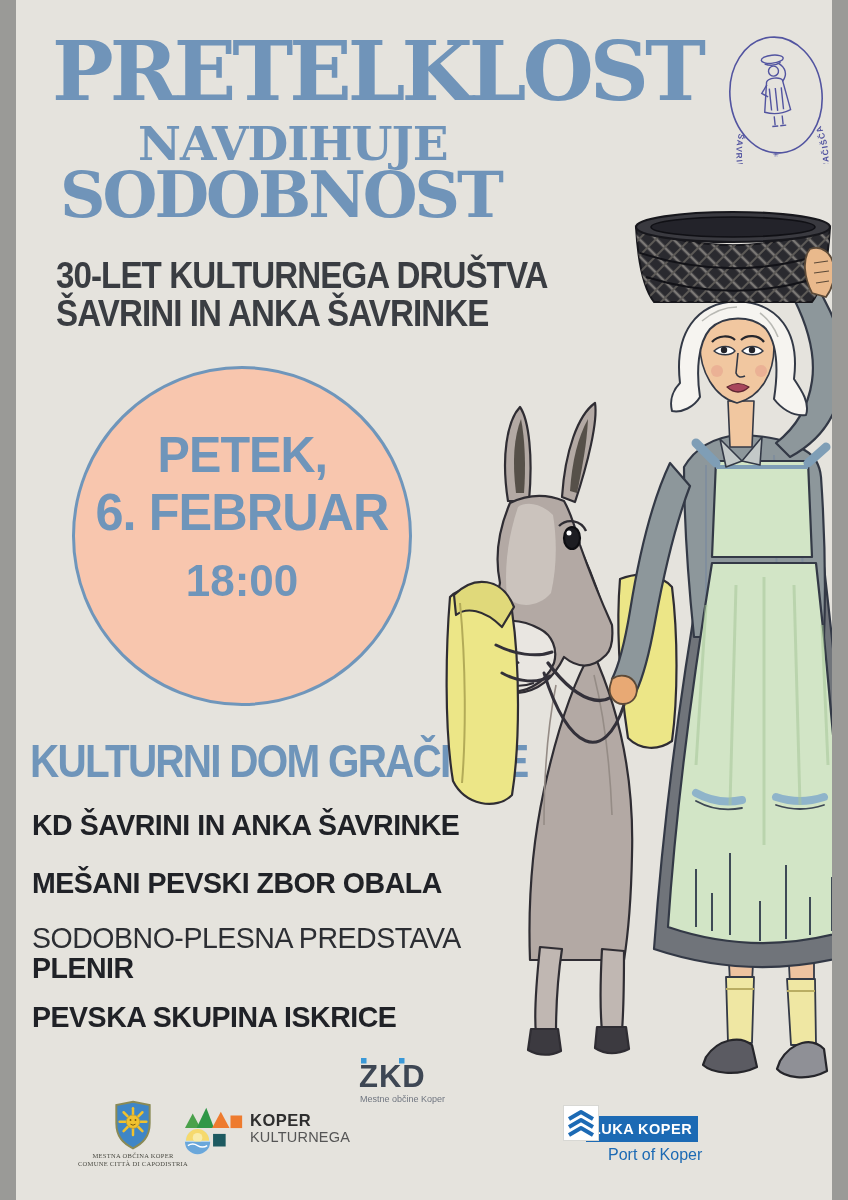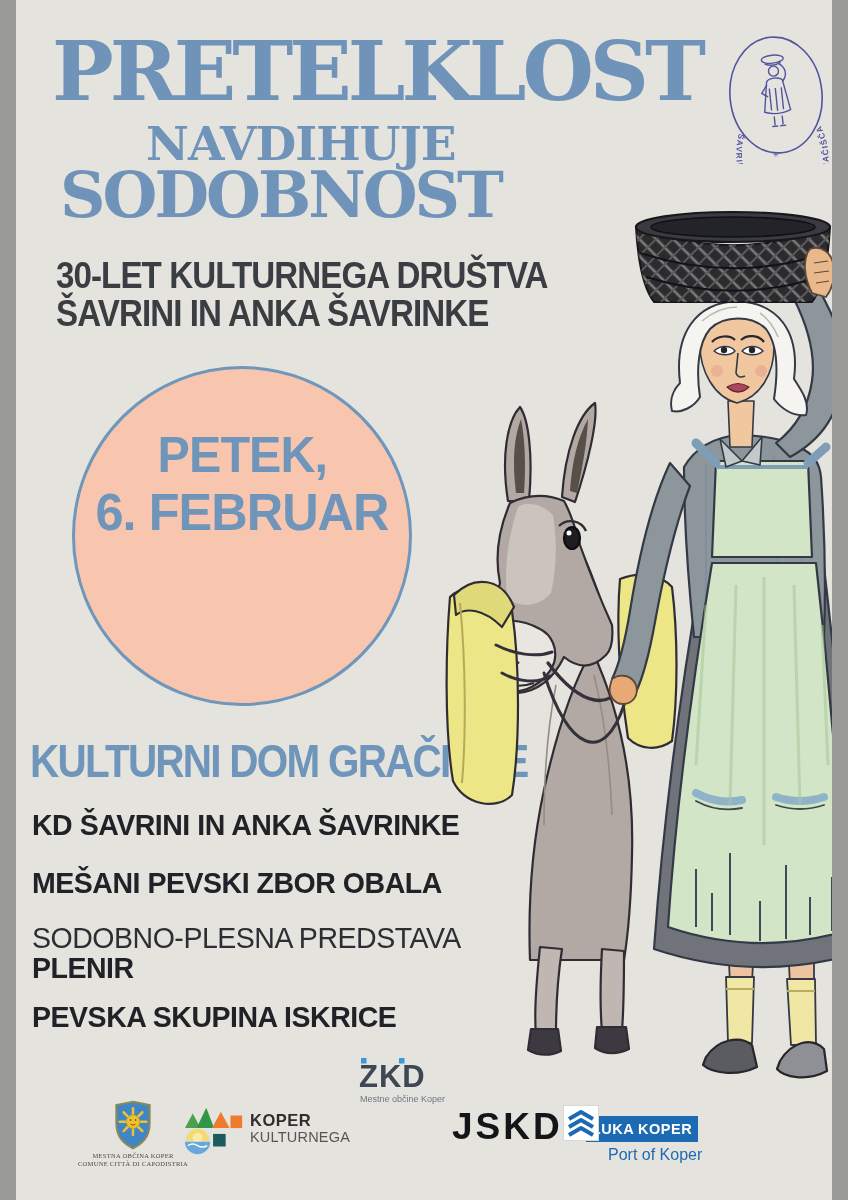--- a/index.html
+++ b/index.html
@@ -10,21 +10,21 @@
   }
   .abs{position:absolute;}
   .nowrap{white-space:nowrap;}
   .cond{transform-origin:0 0;}
   
   .title-line{
     font-family:"DejaVu Serif",serif;font-weight:700;color:#7094b9;
     line-height:1;white-space:nowrap;
   }
   .t1{left:36px;top:30px;font-size:82px;letter-spacing:-4px;}
-  .t2{left:130px;top:120px;font-size:47px;letter-spacing:-1px;}
+  .t2{left:122px;top:120px;font-size:47px;letter-spacing:-1px;}
   .t3{left:44px;top:164px;font-size:63px;letter-spacing:-3px;}
   
   .subtitle{
     left:40px;top:257px;font-size:36px;font-weight:700;color:#3a3d42;
     line-height:38px;letter-spacing:-1px;transform:scaleX(.92);
   }
   
   .stamp{left:702px;top:26px;width:116px;height:138px;}
   
   .date-circle{
@@ -104,20 +104,21 @@
       <text font-size="8.2" font-weight="700" fill="#5254a0" letter-spacing="1.2" font-family="Liberation Sans, sans-serif" transform="rotate(-6 58 69)">
         <textPath href="#stampArc" startOffset="50%" text-anchor="middle">ŠAVRINI IN ANKA · ŠAVRINKE IZ GRAČIŠČA</textPath>
       </text>
       <text x="58" y="131" font-size="7" fill="#5254a0" text-anchor="middle">✳</text>
     </svg>
   </div>
 
   <div class="abs date-circle">
     <div class="dc-day">PETEK,</div>
     <div class="dc-date">6. FEBRUAR</div>
+    <div class="dc-time">18:00</div>
   </div>
 
   <div class="abs venue cond">KULTURNI DOM GRAČIŠČE</div>
 
   <div class="abs prog b p1 cond">KD ŠAVRINI IN ANKA ŠAVRINKE</div>
   <div class="abs prog b p2 cond">MEŠANI PEVSKI ZBOR OBALA</div>
   <div class="abs prog r p3 cond">SODOBNO-PLESNA PREDSTAVA</div>
   <div class="abs prog b p4 cond">PLENIR</div>
   <div class="abs prog b p5 cond">PEVSKA SKUPINA ISKRICE</div>
 
@@ -309,28 +310,20 @@
 
   <div class="abs" style="left:342px;top:1054px;">
     <svg width="92" height="54" viewBox="0 0 92 54">
       <text x="1" y="33" font-family="Liberation Sans, sans-serif" font-weight="700" font-size="31" fill="#3e4754" letter-spacing="1">ZKD</text>
       <rect x="3" y="4" width="5.5" height="5.5" fill="#3a99d8"></rect>
       <rect x="41" y="4" width="5.5" height="5.5" fill="#3a99d8"></rect>
       <text x="2" y="48" font-family="Liberation Sans, sans-serif" font-size="9" fill="#707680">Mestne občine Koper</text>
     </svg>
   </div>
 
-  <div class="abs jskd">
-    <span class="jskd-name">JSKD</span>
-    <span class="jskd-sub">
-      <div>Javni sklad</div>
-      <div>Republike Slovenije</div>
-      <div>za kulturne dejavnosti</div>
-    </span>
-  </div>
 
   <div class="abs luka">
     <div class="luka-band">
       <span>LUKA KOPER</span>
     </div>
     <div class="luka-wave">
       <svg width="34" height="34" viewBox="0 0 34 34">
         <g stroke="#1c6ab4" stroke-width="4" fill="none" stroke-linejoin="round">
           <path d="M5,13 L17,6 L29,13"></path>
           <path d="M5,21 L17,14 L29,21"></path>

